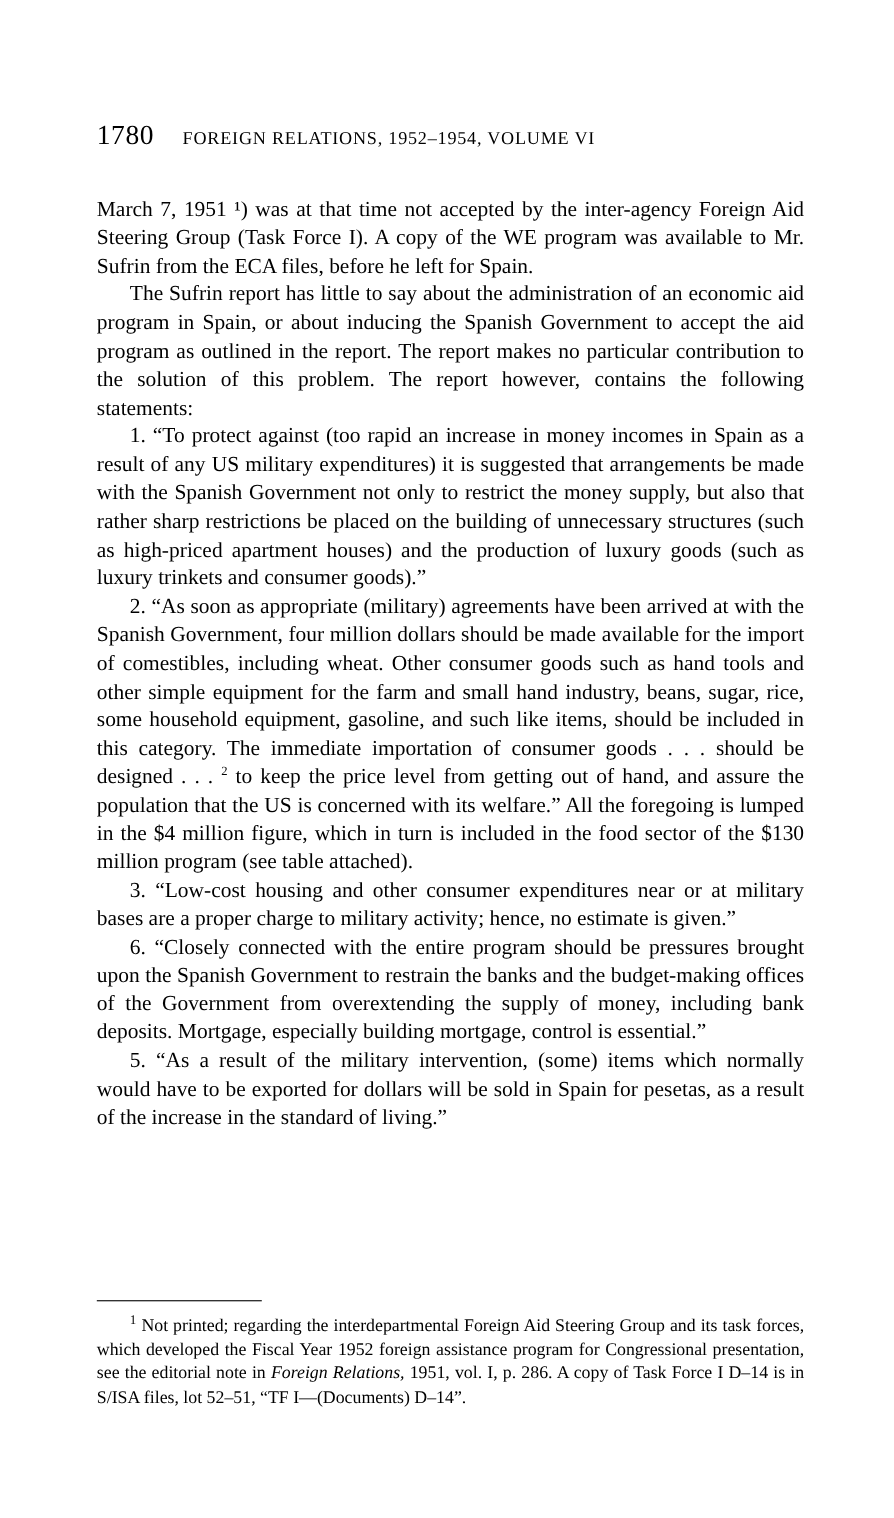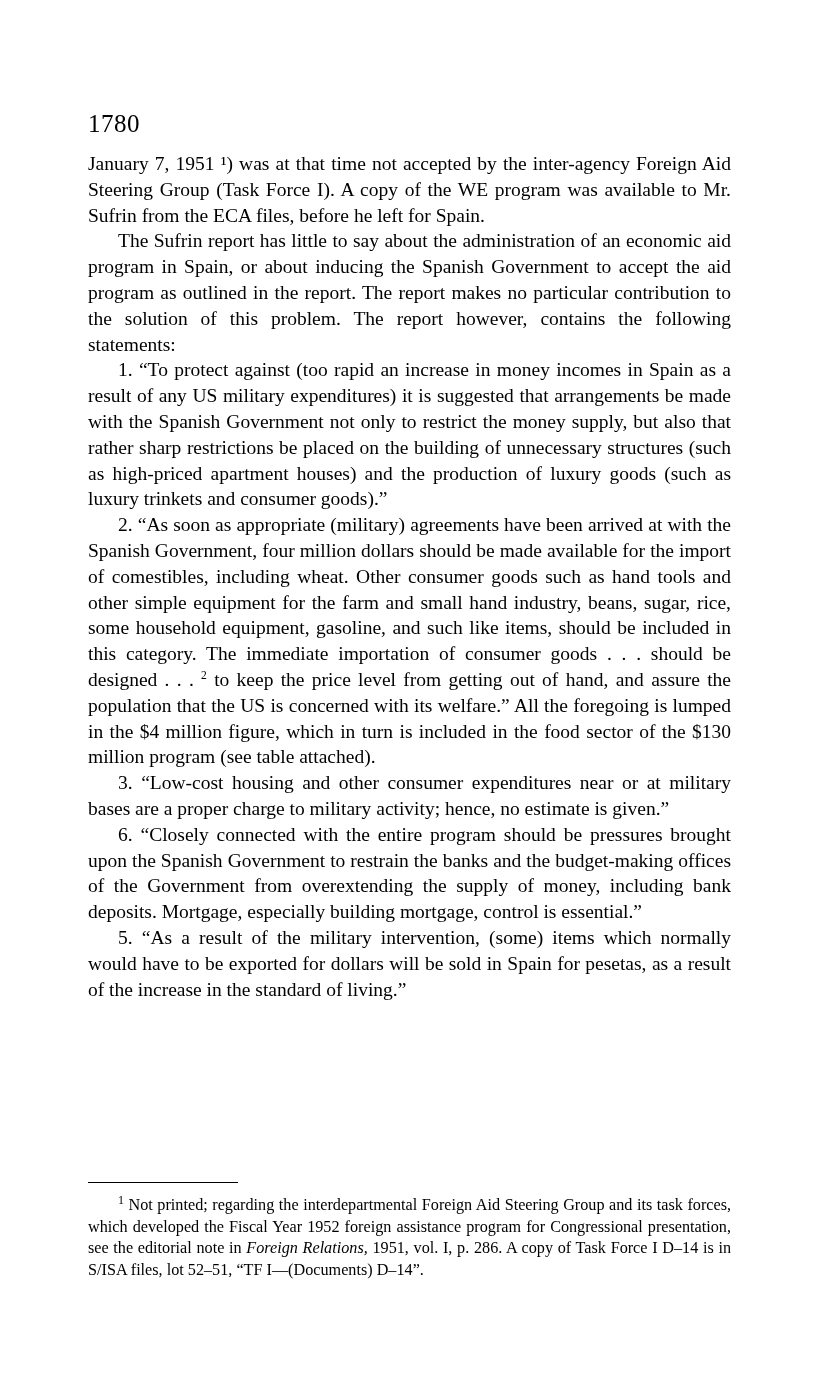--- a/index.html
+++ b/index.html
@@ -17,21 +17,21 @@
   .page {
     position: relative;
     width: 813px;
     height: 1380px;
     box-sizing: border-box;
     padding: 110px 82px 40px 88px;
   }
   .header {
     display: flex;
     align-items: baseline;
-    margin-bottom: 13px;
+    margin-bottom: 40px;
   }
   .folio {
     font-size: 25px;
     letter-spacing: 0.5px;
     margin-right: 26px;
   }
   .running-head {
     font-size: 16.5px;
     letter-spacing: 0.7px;
     font-variant: small-caps;
@@ -90,25 +90,26 @@
     line-height: 0;
   }
 </style>
 </head>
 <body>
 
 <div class="page">
 
   <div class="header">
     <div class="folio">1780</div>
+    <div class="running-head">Foreign Relations, 1952–1954, Volume VI</div>
   </div>
 
   <div class="body-text">
 
-    <p>January 7, 1951 ¹) was at that time not accepted by the inter-agency Foreign Aid Steering Group (Task Force I). A copy of the WE program was available to Mr. Sufrin from the ECA files, before he left for Spain.</p>
+    <p>March 7, 1951 ¹) was at that time not accepted by the inter-agency Foreign Aid Steering Group (Task Force I). A copy of the WE program was available to Mr. Sufrin from the ECA files, before he left for Spain.</p>
 
 
     <p class="indent">The Sufrin report has little to say about the administration of an economic aid program in Spain, or about inducing the Spanish Government to accept the aid program as outlined in the report. The report makes no particular contribution to the solution of this problem. The report however, contains the following statements:</p>
 
     <p class="indent">1. “To protect against (too rapid an increase in money incomes in Spain as a result of any US military expenditures) it is suggested that arrangements be made with the Spanish Government not only to restrict the money supply, but also that rather sharp restrictions be placed on the building of unnecessary structures (such as high-priced apartment houses) and the production of luxury goods (such as luxury trinkets and consumer goods).”</p>
 
     <p class="indent"><span>2. “As soon as appropriate (military) agreements have been arrived at with the Spanish Government, four million dollars should be made available for the import of comestibles, including wheat. Other consumer goods such as hand tools and other simple equipment for the farm and small hand industry, beans, sugar, rice, some household equipment, gasoline, and such like items, should be included in this category. The immediate importation of consumer goods . . . should be designed . . . </span><sup>2</sup><span> to keep the price level from getting out of hand, and assure the population that the US is concerned with its welfare.” All the foregoing is lumped in the $4 million figure, which in turn is included in the food sector of the $130 million program (see table attached).</span></p>
 
     <p class="indent">3. “Low-cost housing and other consumer expenditures near or at military bases are a proper charge to military activity; hence, no estimate is given.”</p>
 

